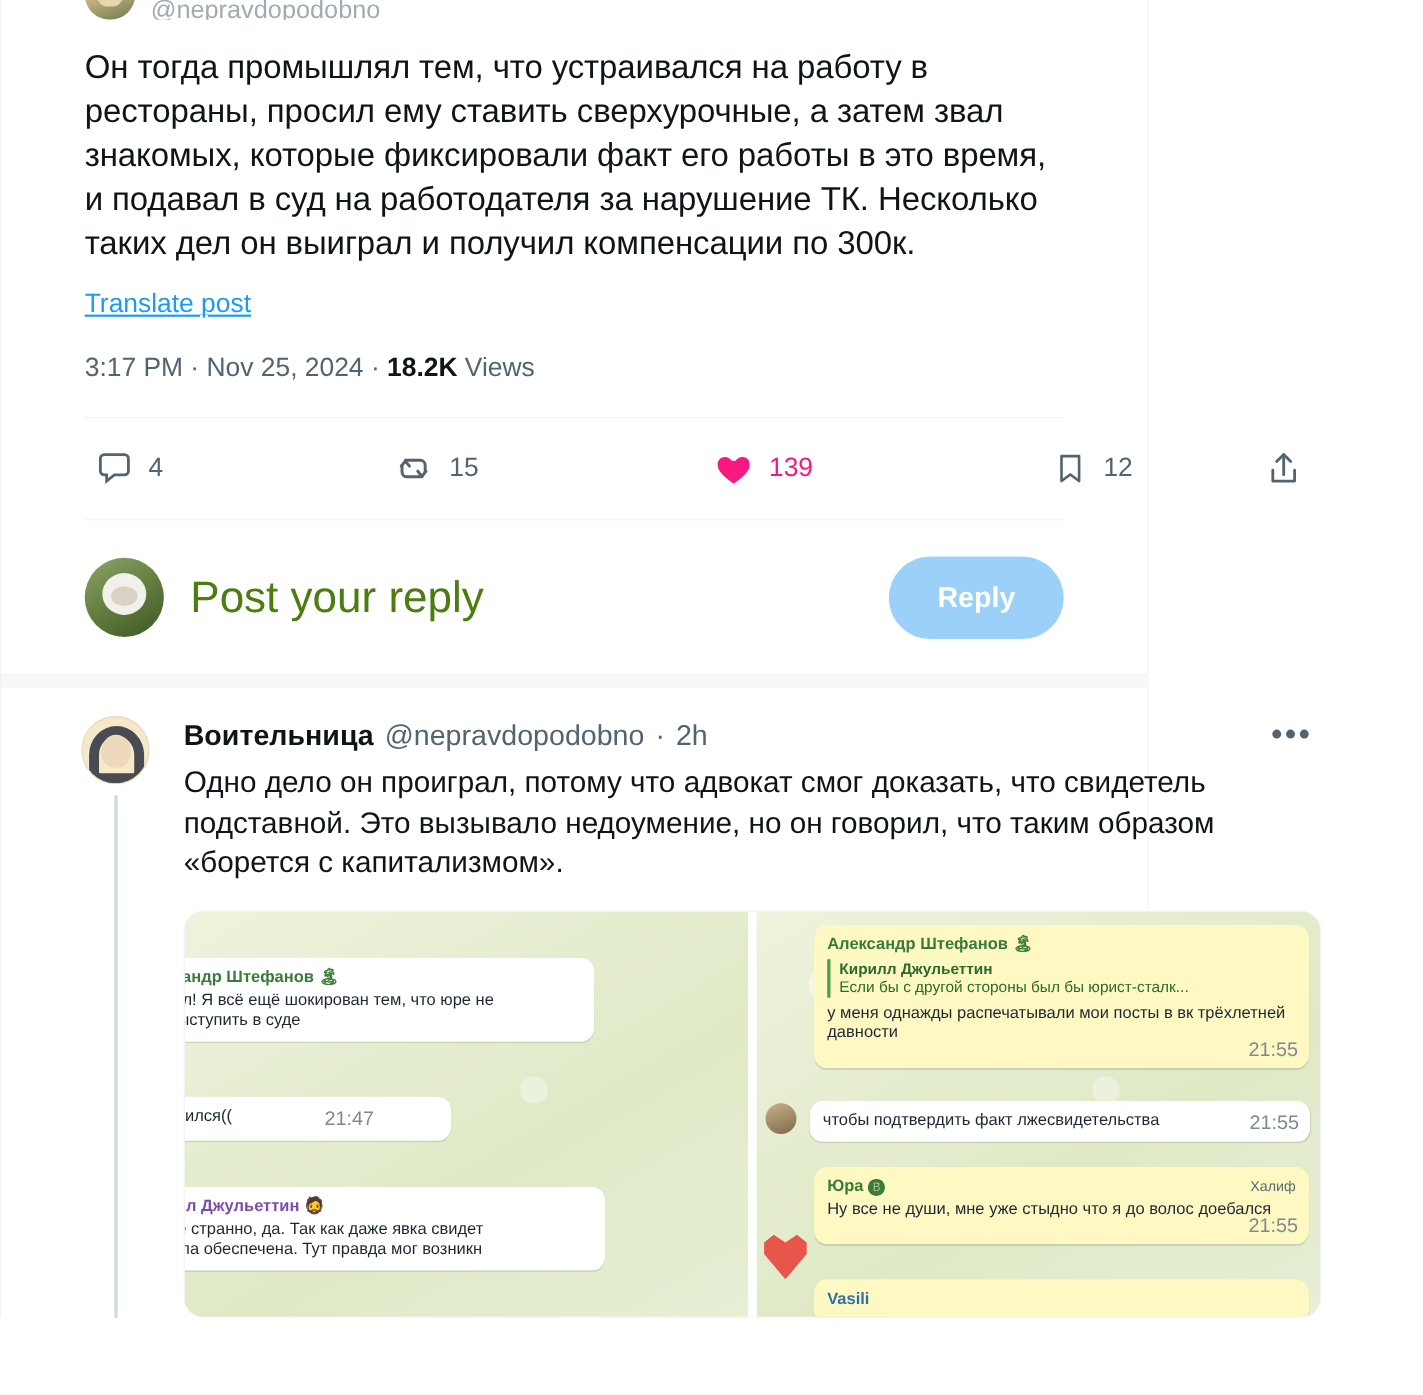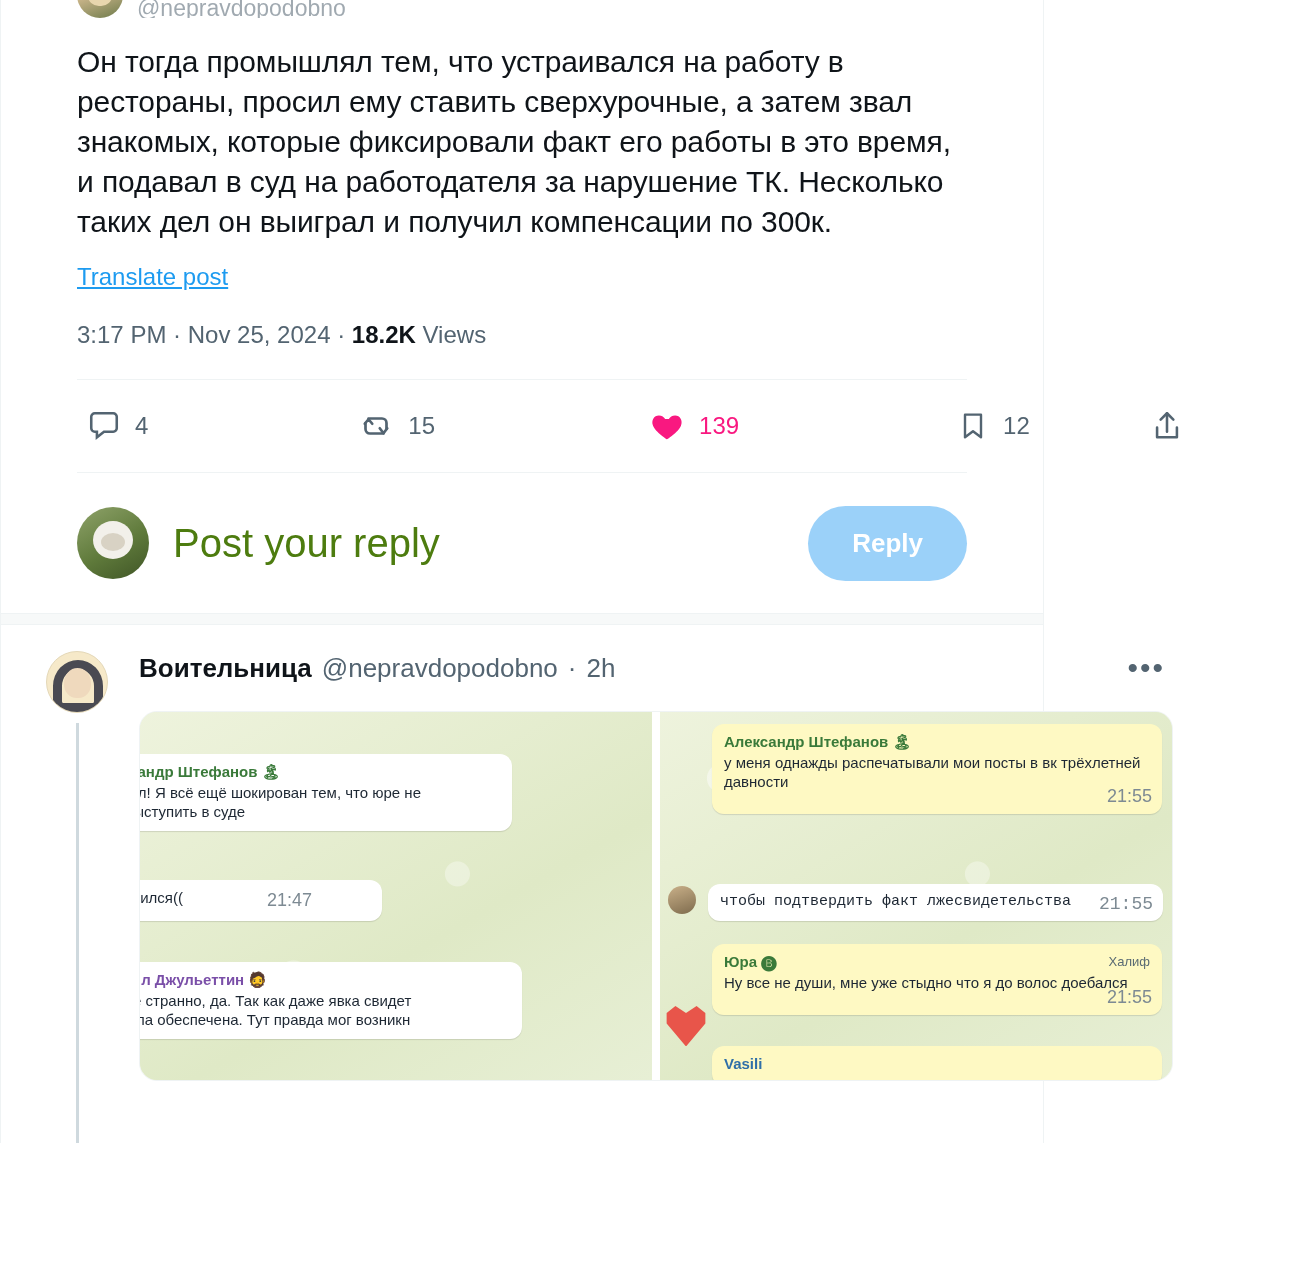--- a/index.html
+++ b/index.html
@@ -161,21 +161,21 @@
   .thick-divider {
     height: 12px;
     background: #f7f9f9;
     border-top: 1px solid #eff3f4;
     border-bottom: 1px solid #eff3f4;
   }
 
   
   .reply-tweet {
     display: flex;
-    padding: 26px 36px 0 40px;
+    padding: 26px 36px 0 68px;
   }
   .reply-left {
     width: 72px;
     flex: 0 0 auto;
     display: flex;
     flex-direction: column;
     align-items: center;
   }
   .reply-avatar {
     width: 62px; height: 62px;
@@ -409,20 +409,21 @@
       </div>
 
       <div class="reply-main">
         <div class="reply-head">
           <span class="reply-name">Воительница</span>
           <span class="reply-handle">@nepravdopodobno</span>
           <span class="reply-dot">·</span>
           <span class="reply-time">2h</span>
           <span class="more-dots">•••</span>
         </div>
+        <div class="reply-text">Одно дело он проиграл, потому что адвокат смог доказать, что свидетель подставной. Это вызывало недоумение, но он говорил, что таким образом «борется с капитализмом».</div>
 
         <div class="media">
 
           <div class="media-pane pane-left">
             <div class="tg-bg"></div>
 
             <div class="bub" style="left:-48px; top:42px; width:420px;">
               <span class="sender">лександр Штефанов 🏝</span>
               <span>ирилл! Я всё ещё шокирован тем, что юре не</span>
               <div>ли выступить в суде</div>
@@ -438,26 +439,30 @@
               <span>обще странно, да. Так как даже явка свидет</span>
               <div>е была обеспечена. Тут правда мог возникн</div>
             </div>
           </div>
 
           <div class="media-pane pane-right">
             <div class="tg-bg"></div>
 
             <div class="bub out" style="left:52px; top:12px; width:450px; padding-bottom:22px;">
               <span class="sender">Александр Штефанов 🏝</span>
+              <div class="quote">
+                <b>Кирилл Джульеттин</b>
+                <span>Если бы с другой стороны был бы юрист-сталк...</span>
+              </div>
               <span>у меня однажды распечатывали мои посты в вк трёхлетней давности</span>
               <span class="time right-abs">21:55</span>
             </div>
 
             <div class="mini-av" style="left:8px; top:174px;"></div>
-            <div class="bub" style="left:48px; top:172px; width:455px; padding-right:60px;font-family:Liberation Mono, monospace;">
+            <div class="bub" style="left:48px; top:172px; width:455px; padding-right:60px;">
               <span>чтобы подтвердить факт лжесвидетельства</span>
               <span class="time right-abs">21:55</span>
             </div>
 
             <div class="heart-blob"></div>
 
             <div class="bub out" style="left:52px; top:232px; width:450px; padding-bottom:22px;">
               <span class="sender">Юра 🅑</span>
               <span class="label-right" style="right:12px; top:10px;">Халиф</span>
               <span>Ну все не души, мне уже стыдно что я до волос доебался</span>

